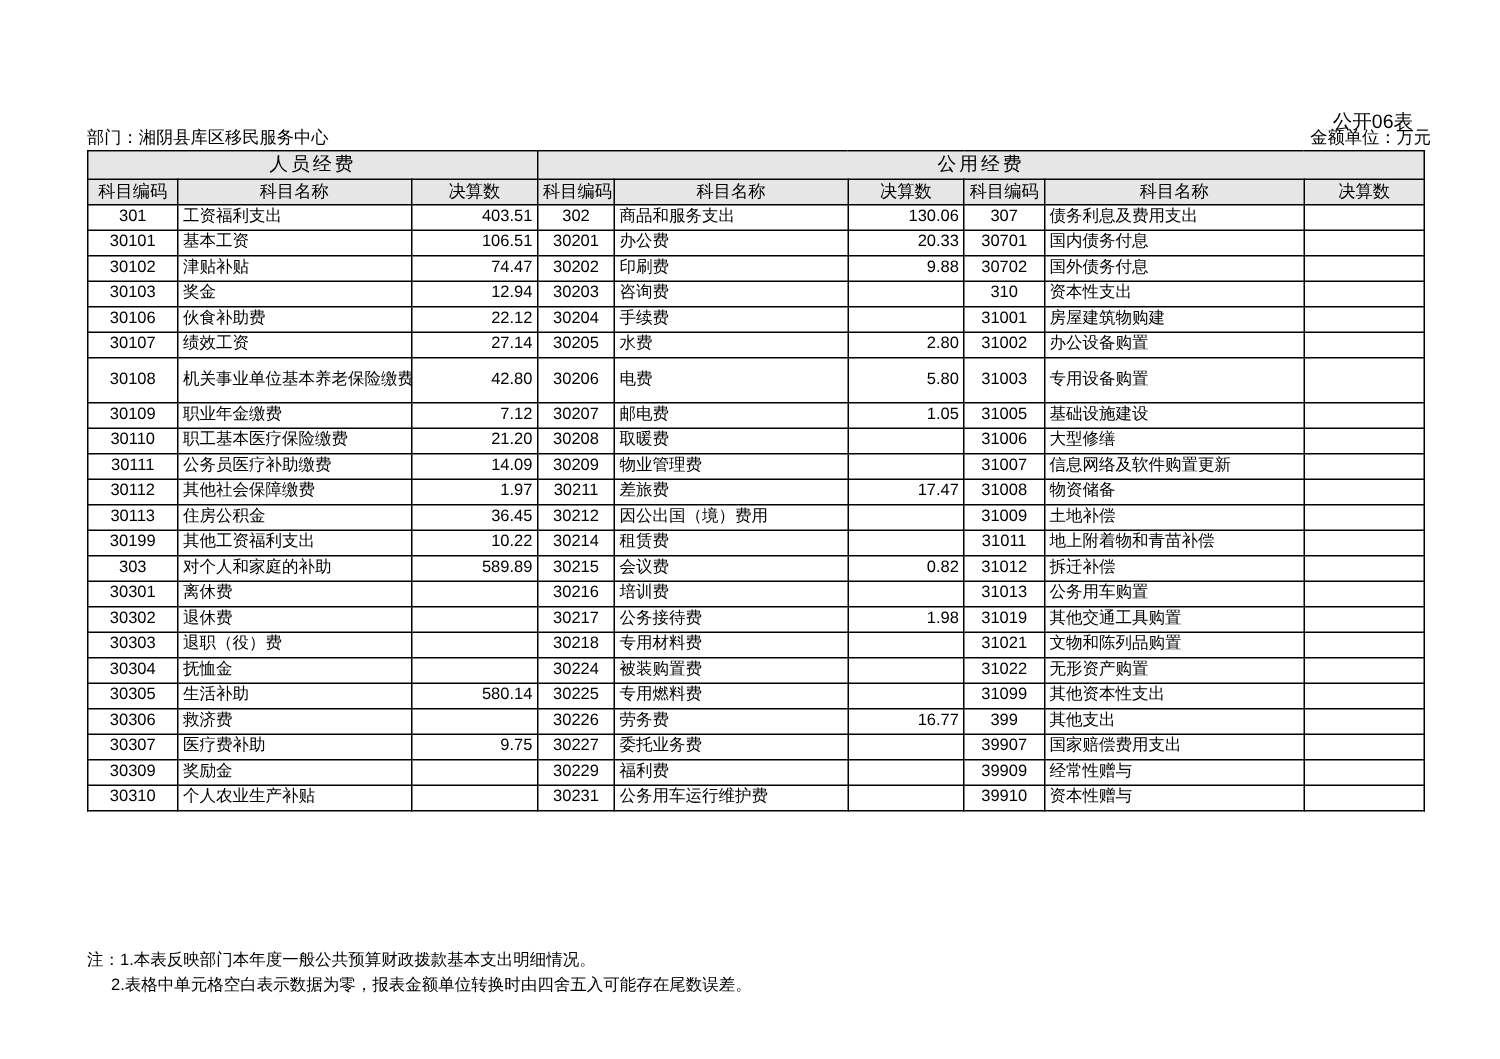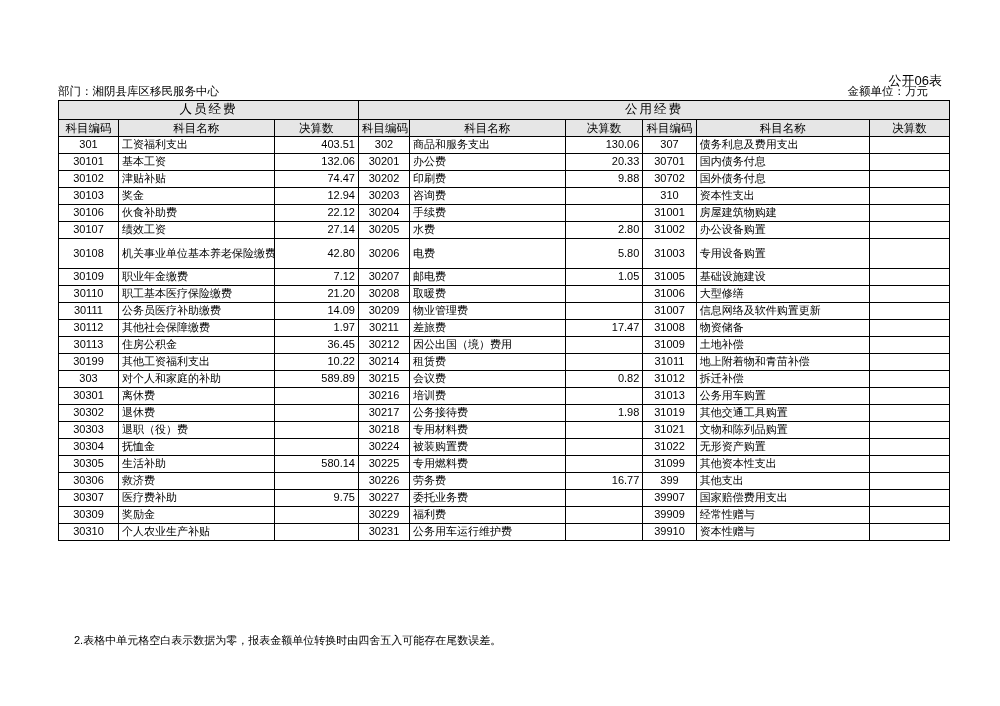--- a/index.html
+++ b/index.html
@@ -31,21 +31,21 @@
   .sheet-no {
     position: absolute;
     right: 58px;
     top: 72px;
     font-size: 13px;
     color: #000;
   }
   .meta-row {
     position: absolute;
     left: 58px;
-    right: 72px;
+    right: 46px;
     top: 84px;
     display: flex;
     justify-content: space-between;
     font-size: 11.5px;
     color: #000;
   }
   table.main {
     position: absolute;
     left: 58px;
     top: 100px;
@@ -159,21 +159,21 @@
           <td class="code">302</td>
           <td class="name">商品和服务支出</td>
           <td class="num">130.06</td>
           <td class="code">307</td>
           <td class="name">债务利息及费用支出</td>
           <td class="num"></td>
         </tr>
         <tr>
           <td class="code">30101</td>
           <td class="name">基本工资</td>
-          <td class="num">132.06</td>
+          <td class="num">106.51</td>
           <td class="code">30201</td>
           <td class="name">办公费</td>
           <td class="num">20.33</td>
           <td class="code">30701</td>
           <td class="name">国内债务付息</td>
           <td class="num"></td>
         </tr>
         <tr>
           <td class="code">30102</td>
           <td class="name">津贴补贴</td>
@@ -402,16 +402,17 @@
           <td class="name">公务用车运行维护费</td>
           <td class="num"></td>
           <td class="code">39910</td>
           <td class="name">资本性赠与</td>
           <td class="num"></td>
         </tr>
       </tbody>
   </table>
 
   <div class="notes">
+    <div class="n1">注：1.本表反映部门本年度一般公共预算财政拨款基本支出明细情况。</div>
     <div class="n2">2.表格中单元格空白表示数据为零，报表金额单位转换时由四舍五入可能存在尾数误差。</div>
   </div>
 
 </div>
 
 </body></html>

